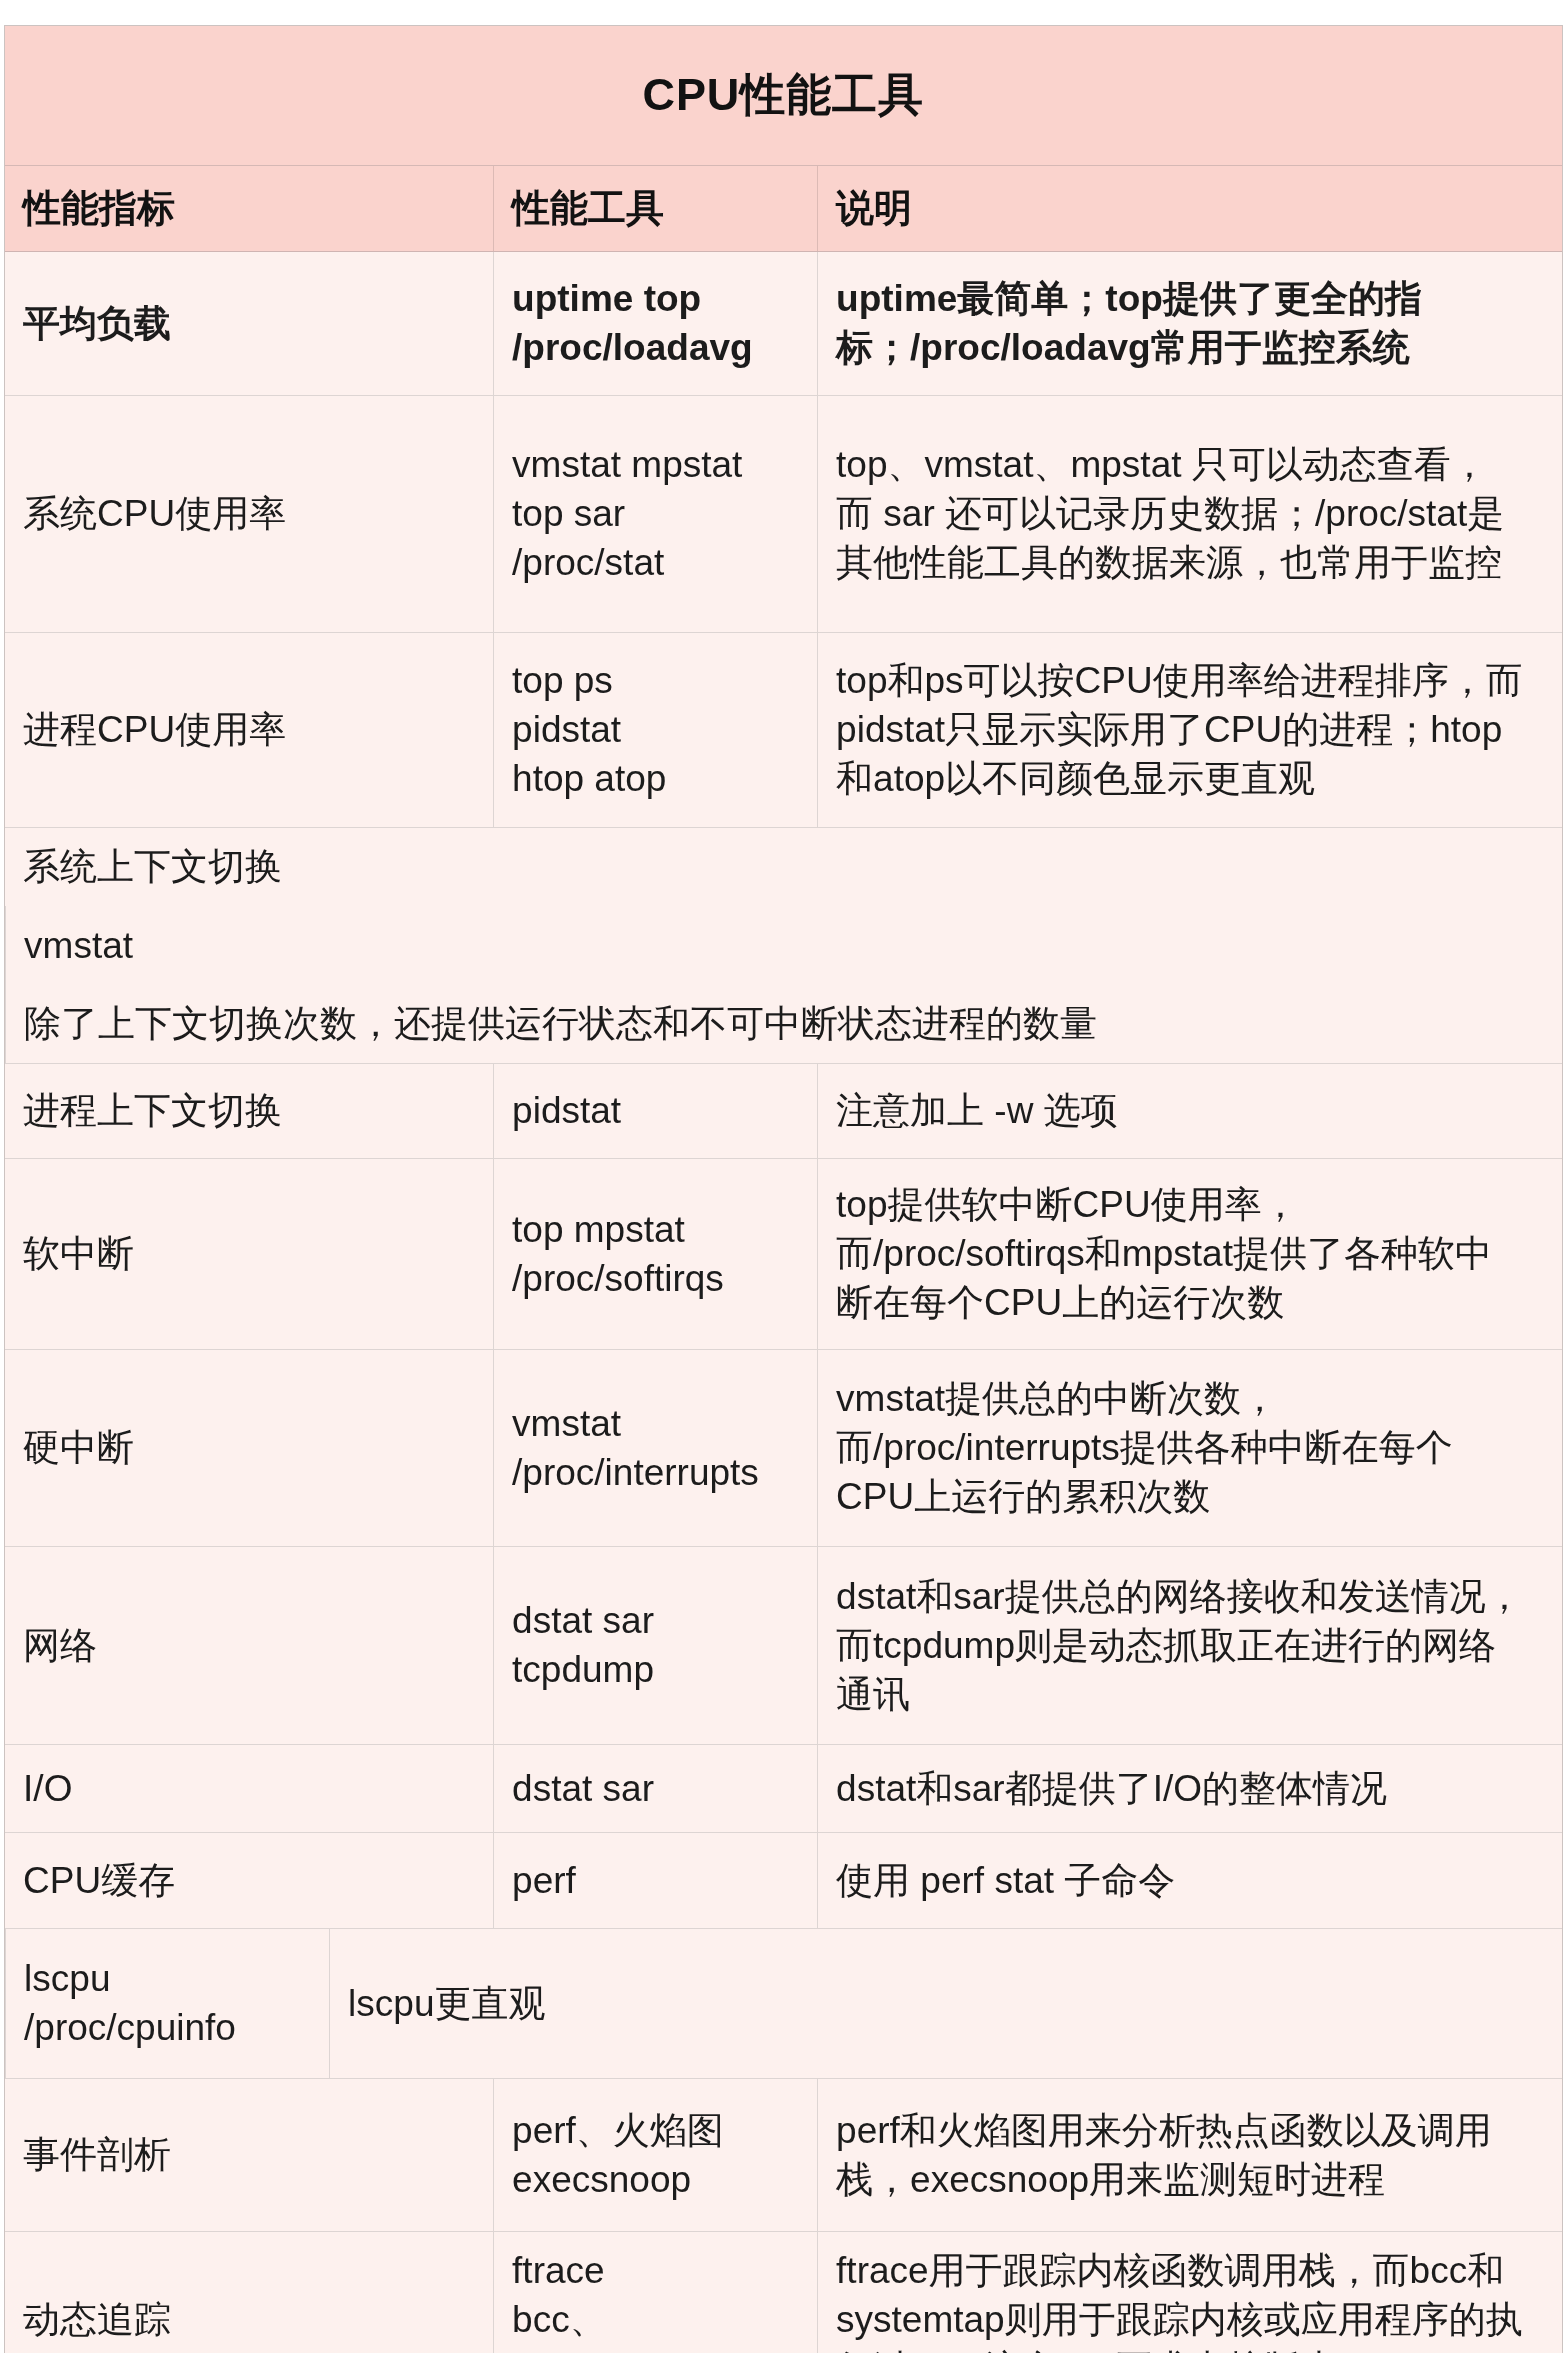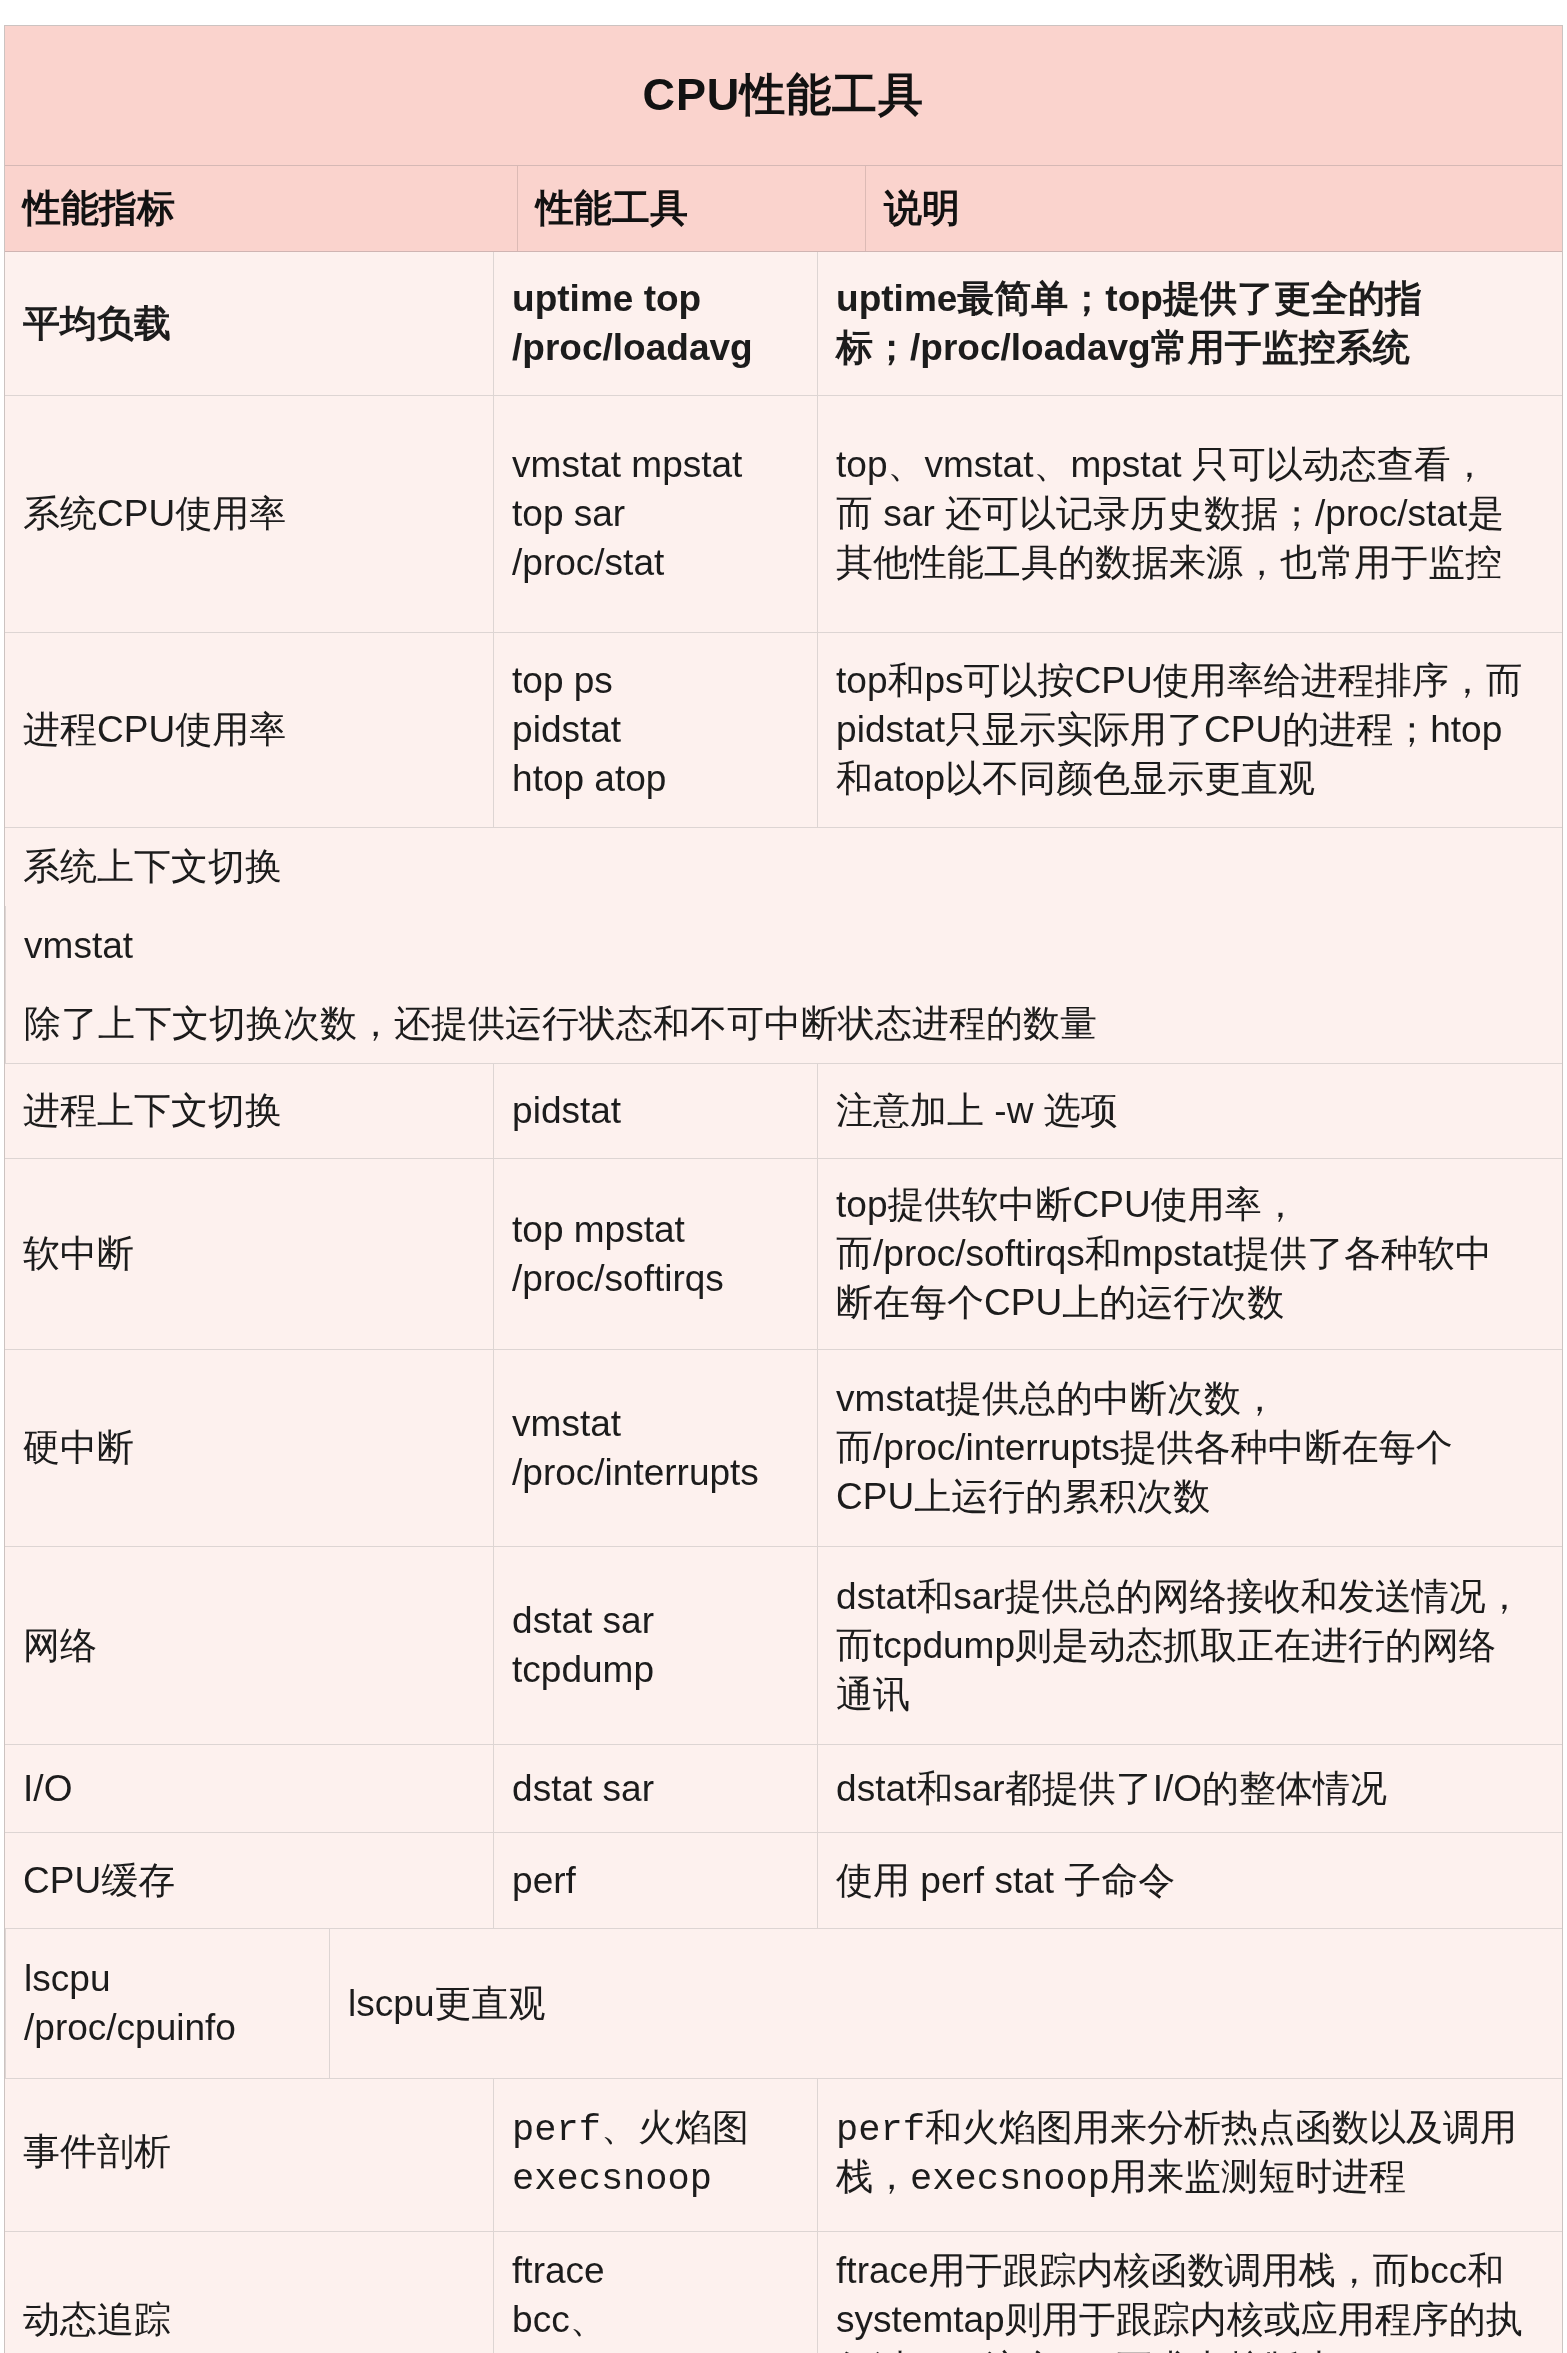--- a/index.html
+++ b/index.html
@@ -50,21 +50,20 @@
   }
   .row {
     display: flex;
     box-sizing: border-box;
     flex-shrink: 0;
   }
   .header-row {
     height: 86px;
     background: #fad3cd;
     border-bottom: 1.8px solid #cfb4b2;
-    gap: 24px;
   }
   .header-row .cell { font-weight: 700; font-size: 38px; color: #121212; }
   .header-row .col-tools,
   .header-row .col-desc { border-left: 1.8px solid #dcbab5; }
   .body-row {
     background: #fdf1ee;
     border-top: 1.8px solid #ddd5d3;
   }
   .body-row.row-1 { border-top: none; font-weight: bold; }
   .cell {
@@ -87,21 +86,21 @@
   .row-2  { min-height: 237px; }
   .row-3  { min-height: 195px; }
   .row-4  { min-height: 140px; flex-direction: column; }
   .row-5  { min-height: 95px; justify-content: space-between; }
   .row-6  { min-height: 191px; }
   .row-7  { min-height: 197px; }
   .row-8  { min-height: 198px; }
   .row-9  { min-height: 88px;  }
   .row-10 { min-height: 96px; }
   .row-11 { min-height: 150px; }
-  .row-12 { min-height: 153px; font-family: Liberation Mono, monospace; }
+  .row-12 { min-height: 153px; }
   .row-13 { flex: 1; }
 </style>
 </head>
 <body>
 
 <div class="page">
   <div class="table">
 
     <div class="title-row">
       <h1>CPU性能工具</h1>

